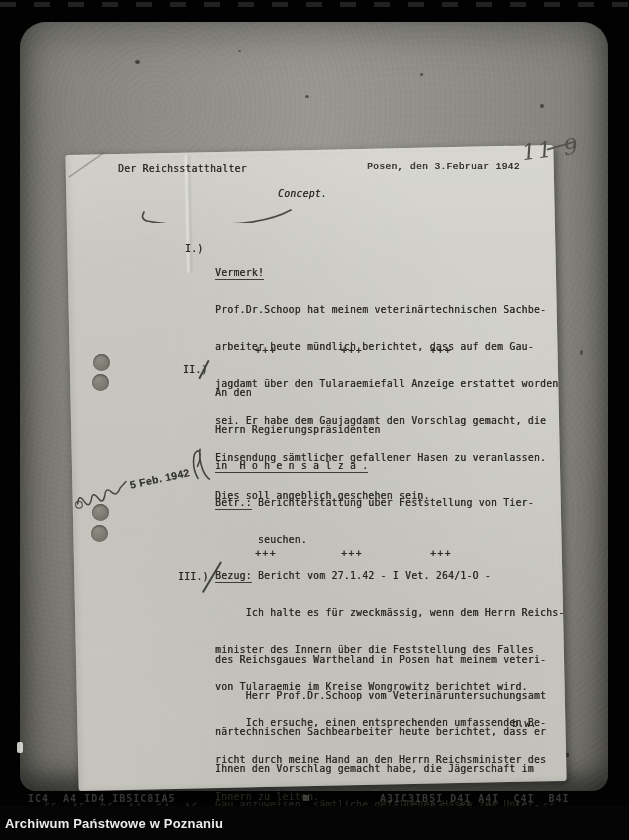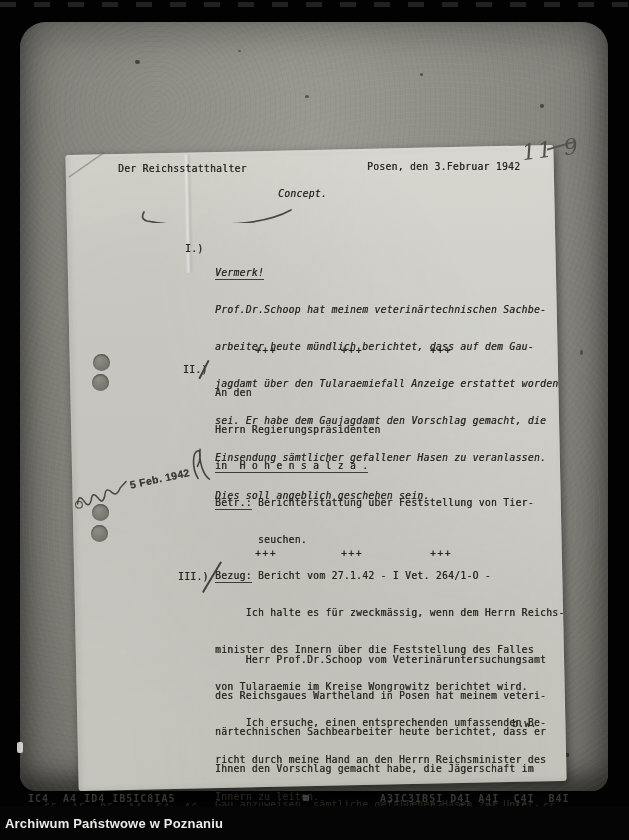--- a/index.html
+++ b/index.html
@@ -34,26 +34,26 @@
     color:#26251f;font-size:9.7px;letter-spacing:.3px;
     text-shadow:.4px .2px .35px rgba(35,34,28,.65);}
   .content > div{position:absolute;}
   .line{white-space:pre;}
   .u{border-bottom:1.2px solid rgba(38,37,30,.85);padding-bottom:.5px;}
   .sender{left:46px;top:13px;}
   .refblock{left:80px;top:27px;width:86px;}
   .ref-top{text-align:center;border-bottom:1.2px solid rgba(38,37,30,.85);padding-bottom:1px;}
   .ref-bottom{padding:1px 0 0 3px;}
   .flourish{left:66px;top:55px;}
-  .date{left:295px;top:11px;}
+  .date{left:295px;top:11px;font-family:Liberation Mono, monospace;}
   .concept{left:206px;top:38px;font-style:italic;}
   .marker{position:absolute;white-space:pre;}
   .m1{left:113px;top:93px;} .m2{left:111px;top:214px;} .m3{left:106px;top:421px;}
   .sec{left:143px;white-space:pre;}
-  .sec1{top:93px;} .sec1 .line{line-height:15.1px;height:15.1px;font-style:italic;}
+  .sec1{top:93px;} .sec1 .line{line-height:15.1px;height:15.1px;}
   .sec2{top:214px;} .sec2 .line{line-height:14.7px;height:14.7px;}
   .sec3h{top:421px;} .sec3b{top:481px;}
   .sec3h .line,.sec3b .line{line-height:14.2px;height:14.2px;}
   .seprow{left:0;width:488px;height:12px;}
   .sep1{top:195px;} .sep2{top:398px;}
   .seprow span{position:absolute;letter-spacing:1.5px;}
   .sp-a{left:183px;} .sp-b{left:269px;} .sp-c{left:358px;}
   .bw{left:440px;top:568px;}
   
   .hole{position:absolute;width:17px;height:17px;border-radius:50%;
@@ -171,22 +171,22 @@
     </div>
     <div class="seprow sep2">
       <span class="sp-a">+++</span>
       <span class="sp-b">+++</span>
       <span class="sp-c">+++</span>
     </div>
 
     <div class="marker m3 line">III.)</div>
     <div class="slash sl3"></div>
     <div class="sec sec3b">
+      <div class="line">des Reichsgaues Wartheland in Posen hat meinem veteri-</div>
       <div class="line">     Herr Prof.Dr.Schoop vom Veterinäruntersuchungsamt</div>
-      <div class="line">des Reichsgaues Wartheland in Posen hat meinem veteri-</div>
       <div class="line">närtechnischen Sachbearbeiter heute berichtet, dass er</div>
       <div class="line">Ihnen den Vorschlag gemacht habe, die Jägerschaft im</div>
       <div class="line">Gau anzuweisen, sämtliche gefallenen Hasen zur Unter-</div>
       <div class="line">suchung auf Tularaemie an obiges Institut einzusenden.</div>
     </div>
     <div class="bw line">b.w.</div>
 
     <div class="margin-note">
       <svg class="scribble" width="56" height="24">
         <path d="M3,16 q3,-11 7,-1 q3,8 7,0 q3,-9 7,-1 q3,8 7,0 q3,-10 8,-2 q4,5 9,-3 l7,-5" fill="none" stroke="rgba(48,48,42,.85)" stroke-width="1.5" stroke-linecap="round"></path>

